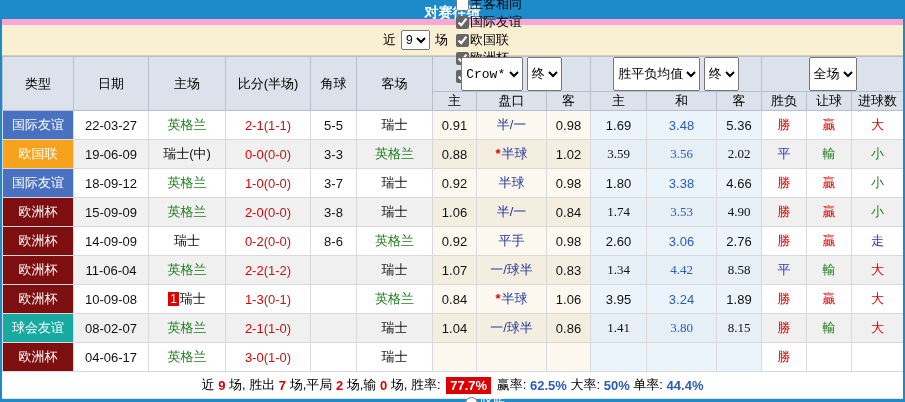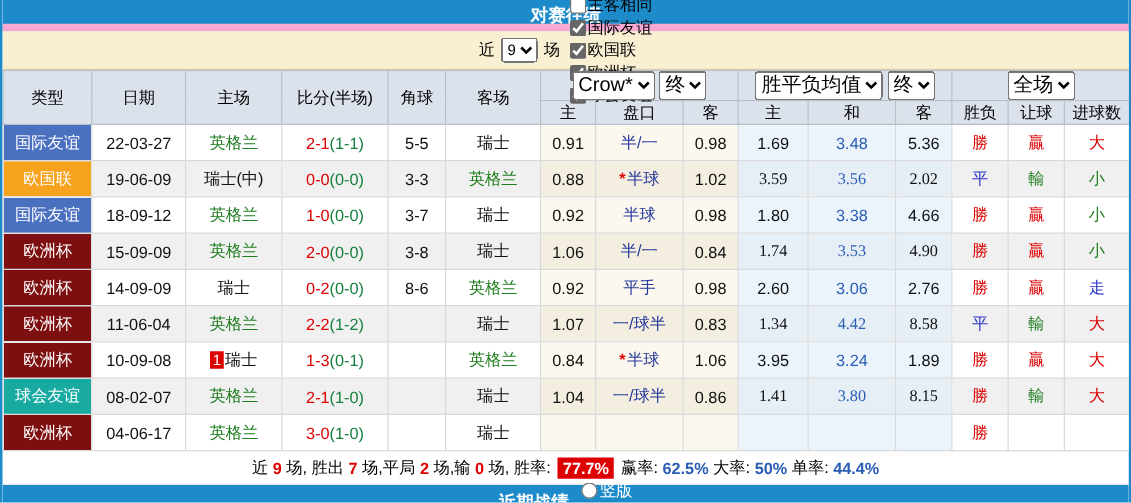--- a/index.html
+++ b/index.html
@@ -15,31 +15,31 @@
     font-weight:bold;font-size:14px;text-align:center;border-bottom:6px solid #f9a8d4;box-sizing:border-box;}
   .filterbar{height:31px;background:var(--cream);display:flex;align-items:center;
     justify-content:center;font-size:13px;color:#000;gap:2px;box-sizing:border-box;
     border-bottom:1px solid #d8cfae;}
   .filterbar select{font-size:12px;height:20px;margin:0 3px;}
   .filterbar label{display:flex;align-items:center;}
   .filterbar input[type=checkbox]{accent-color:#666;margin:0 1px 0 6px;width:13px;height:13px;}
   table{border-collapse:collapse;table-layout:fixed;width:901px;font-size:13px;}
   thead th{background:#dce2eb;border:1px solid #b7bfcc;font-weight:normal;color:#000;padding:0;}
   tr.h1{height:22px;} tr.h2{height:17px;font-size:13px;}
-  thead select{font-size:16px;height:23px;max-width:96%;}
+  thead select{font-size:13px;height:34px;max-width:96%;font-family:Liberation Mono, monospace;}
   tbody td{border:1px solid #d9d9d9;text-align:center;height:28px;padding:0;
     white-space:nowrap;overflow:hidden;color:#111;}
   tr.even td{background:#f0f0f0;}
   tr.odd  td{background:#ffffff;}
   tr.odd  td.sec-a{background:#fdf8ef;margin-top:16px;} tr.even td.sec-a{background:#f4eee1;margin-top:36px;}
   tr.odd  td.sec-b{background:#ecf4fb;} tr.even td.sec-b{background:#e6eef6;font-family:Liberation Serif, serif;}
   td.typecell{color:#fff;font-size:13px;}
   .c-red{color:var(--red);} .c-green{color:var(--green);} .c-blue{color:var(--blue);}
   .c-navy{color:var(--navy);} .c-midblue{color:var(--midblue);} .c-black{color:#111;}
-  .halfscore{color:#15803d;}
+  .halfscore{color:#b91c1c;}
   .num-badge{background:var(--red);color:#fff;padding:0 2px;font-size:12px;margin-right:1px;}
   .star{color:var(--red);font-weight:bold;margin-right:1px;}
   .summary{height:27px;display:flex;align-items:center;justify-content:center;
     font-size:13px;box-sizing:border-box;border-bottom:1px solid #e5e5e5;white-space:pre;}
   .summary .n{color:var(--red);font-weight:bold;}
   .summary .pct{color:var(--midblue);font-weight:bold;}
   .summary .rate-badge{background:var(--red);color:#fff;font-weight:bold;padding:1px 4px;margin:0 2px;}
   .footbar{height:27px;background:var(--bar);color:#fff;display:flex;align-items:center;
     justify-content:center;font-size:13px;gap:4px;box-sizing:border-box;}
   .footbar .fb-title{font-weight:bold;font-size:14px;}

